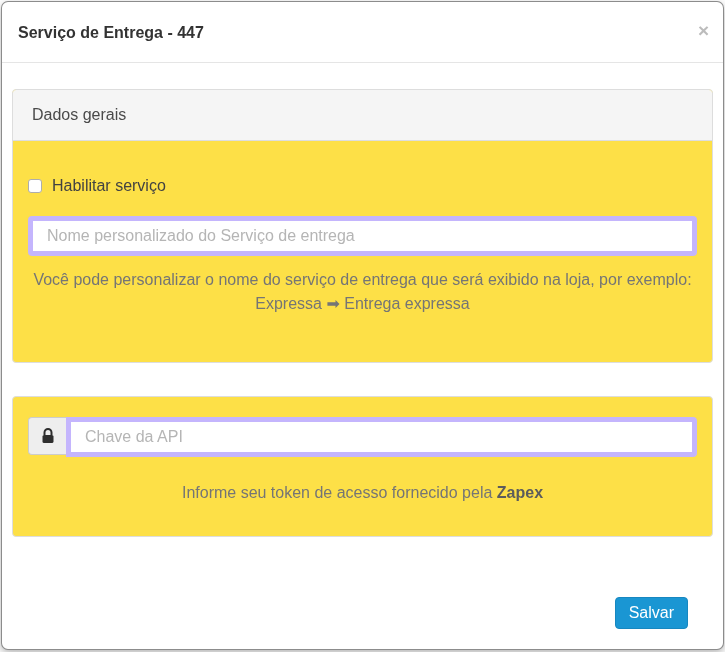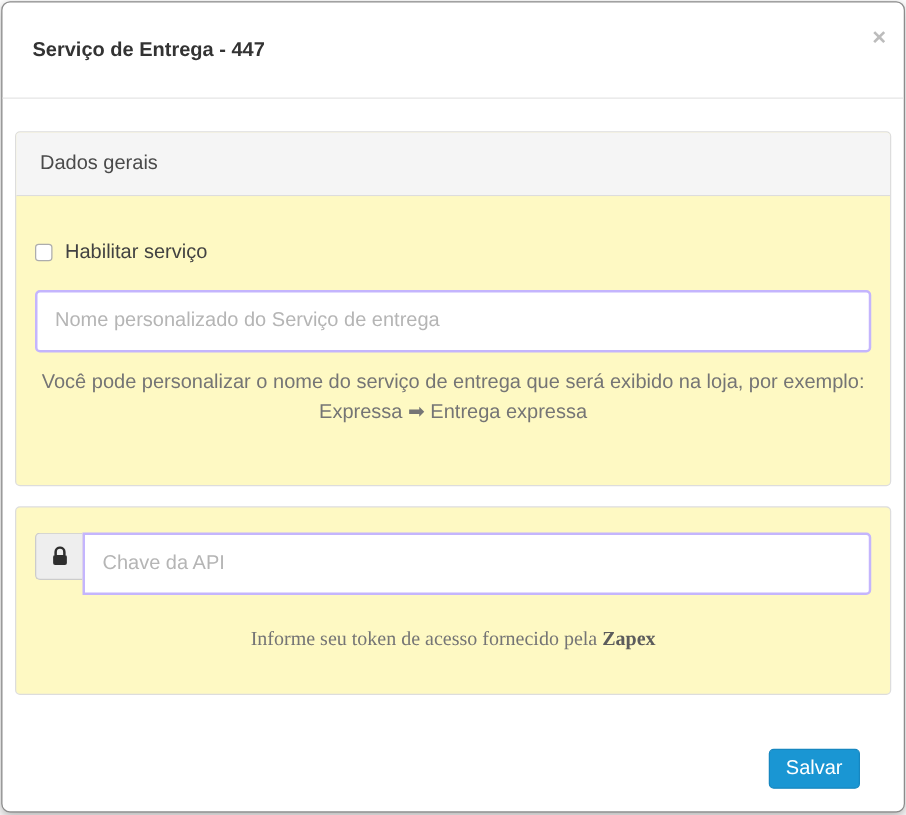--- a/index.html
+++ b/index.html
@@ -22,21 +22,21 @@
     border-radius: 7px;
     box-shadow: 0 3px 9px rgba(0,0,0,0.3);
   }
   
   .modal-header {
     position: relative;
     padding: 21px 16px 20px 16px;
     border-bottom: 1px solid #e5e5e5;
   }
   .modal-title {
-    margin: 8px;
+    margin: 0;
     font-size: 16px;
     font-weight: bold;
     color: #333;
     line-height: 1.2;
   }
   .close-btn {
     position: absolute;
     top: 19px; right: 14px;
     background: none; border: 0; padding: 0;
     font-size: 19px;
@@ -44,22 +44,22 @@
     color: #bcbcbc;
     line-height: 1;
     cursor: pointer;
     font-family: "Liberation Sans", sans-serif;
   }
   
   .modal-body { padding: 26px 10px 0 10px; }
   .panel {
     border: 1px solid #ddd;
     border-radius: 4px;
-    margin-bottom: 16px;
-    background: #fef9c3;
+    margin-bottom: 33px;
+    background: #fde047;
   }
   .panel-heading {
     background: #f5f5f5;
     border-bottom: 1px solid #ddd;
     border-radius: 3px 3px 0 0;
     padding: 14px 19px;
     font-size: 16px;
     color: #4a4a4a;
     line-height: 1.35;
   }
@@ -81,40 +81,40 @@
     width: 14px; height: 14px;
     margin: 0 10px 0 0;
     border: 1px solid #adadad;
     border-radius: 3px;
     background: #fff;
     cursor: pointer;
   }
   .form-control {
     display: block;
     width: 100%;
-    height: 50px;
+    height: 40px;
     margin-top: 20px;
     padding: 0 14px;
     font-size: 16px;
     font-family: "Liberation Sans", sans-serif;
     color: #555;
-    border: 2px solid #c4b5fd;
+    border: 5px solid #c4b5fd;
     border-radius: 4px;
     outline: none;
   }
   .form-control::placeholder { color: #b5b5b5; opacity: 1; }
   .help-text {
     margin: 12px 0 0 0;
     font-size: 16px;
     line-height: 24px;
     color: #757575;
     text-align: center;
   }
   .help-text strong { color: #5c5c5c; }
-  .panel--credentials .help-text { margin-top: 24px; font-family: Liberation Serif, serif; }
+  .panel--credentials .help-text { margin-top: 24px; }
 
   .input-group { display: flex; width: 100%; justify-content: center; }
   .input-addon {
     display: flex;
     align-items: center;
     justify-content: center;
     width: 38px; height: 38px;
     background: #eee;
     border: 1px solid #ccc;
     border-right: 0;

